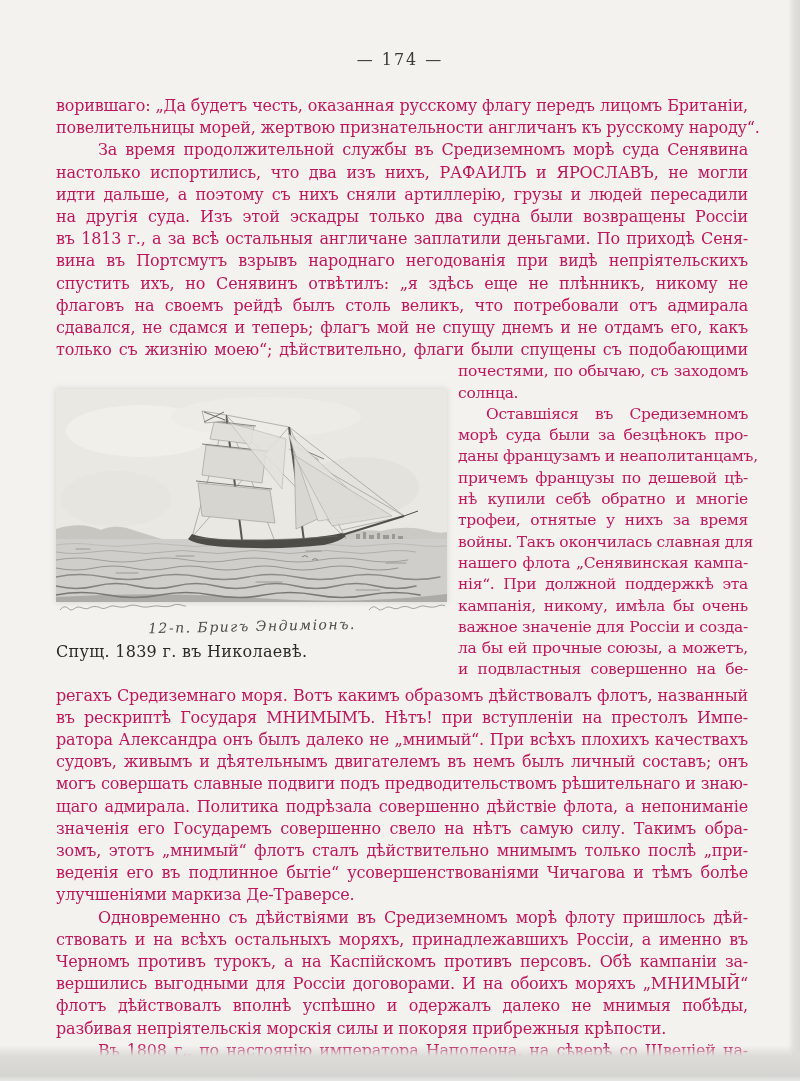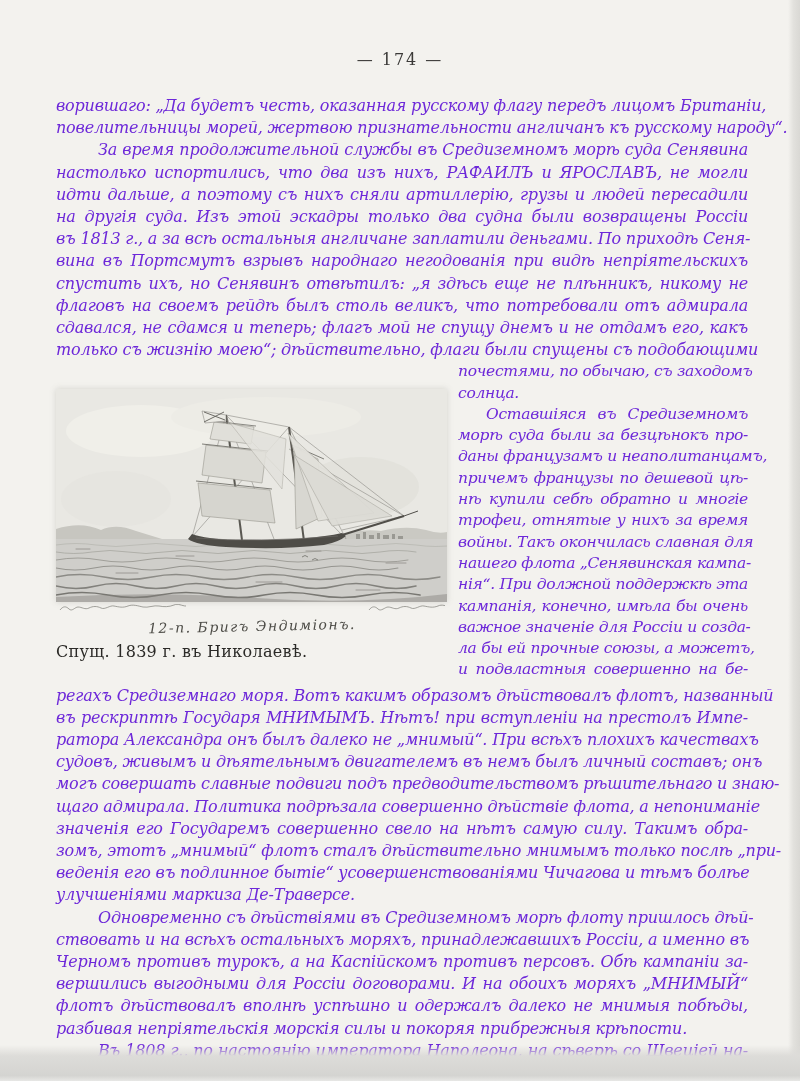--- a/index.html
+++ b/index.html
@@ -12,21 +12,21 @@
   }
   .page{position:relative;width:800px;height:1081px;}
   .page-number{
     padding-top:50px;text-align:center;font-size:16px;letter-spacing:2px;color:#3a3937;
   }
   .body-text{
     padding:26px 52px 0 56px; 
   }
   .line{
     font-size:16px;line-height:22.2px;height:22.2px;
-    letter-spacing:-0.2px;white-space:nowrap;color:#6d28d9;font-style:italic;
+    letter-spacing:-0.2px;white-space:nowrap;color:#be185d;
   }
   .line.just{text-align:justify;text-align-last:justify;}
   .line.ind{text-indent:42px;}
   .wrap-row{display:flex;align-items:flex-start;}
   .figure{margin:0;width:392px;flex:0 0 392px;}
   .plate{
     margin-top:28px;width:391px;height:213px;
     box-shadow:0 0 6px rgba(120,118,112,0.25);
     background:#e9e8e3;
   }
@@ -174,21 +174,21 @@
           <div class="line">солнца.</div>
           <div class="line just ind">Оставшіяся въ Средиземномъ</div>
           <div class="line just">морѣ суда были за безцѣнокъ про-</div>
           <div class="line just">даны французамъ и неаполитанцамъ,</div>
           <div class="line just">причемъ французы по дешевой цѣ-</div>
           <div class="line just">нѣ купили себѣ обратно и многіе</div>
           <div class="line just">трофеи, отнятые у нихъ за время</div>
           <div class="line just">войны. Такъ окончилась славная для</div>
           <div class="line just">нашего флота „Сенявинская кампа-</div>
           <div class="line just">нія“. При должной поддержкѣ эта</div>
-          <div class="line just">кампанія, конечно, имѣла бы очень</div>
+          <div class="line just">кампанія, никому, имѣла бы очень</div>
           <div class="line just">важное значеніе для Россіи и созда-</div>
           <div class="line just">ла бы ей прочные союзы, а можетъ,</div>
           <div class="line just">и подвластныя совершенно на бе-</div>
         </div>
 
     </div>
 
     <div class="lines lines-bottom">
         <div class="line just">регахъ Средиземнаго моря. Вотъ какимъ образомъ дѣйствовалъ флотъ, названный</div>
         <div class="line just">въ рескриптѣ Государя МНИМЫМЪ. Нѣтъ! при вступленіи на престолъ Импе-</div>

